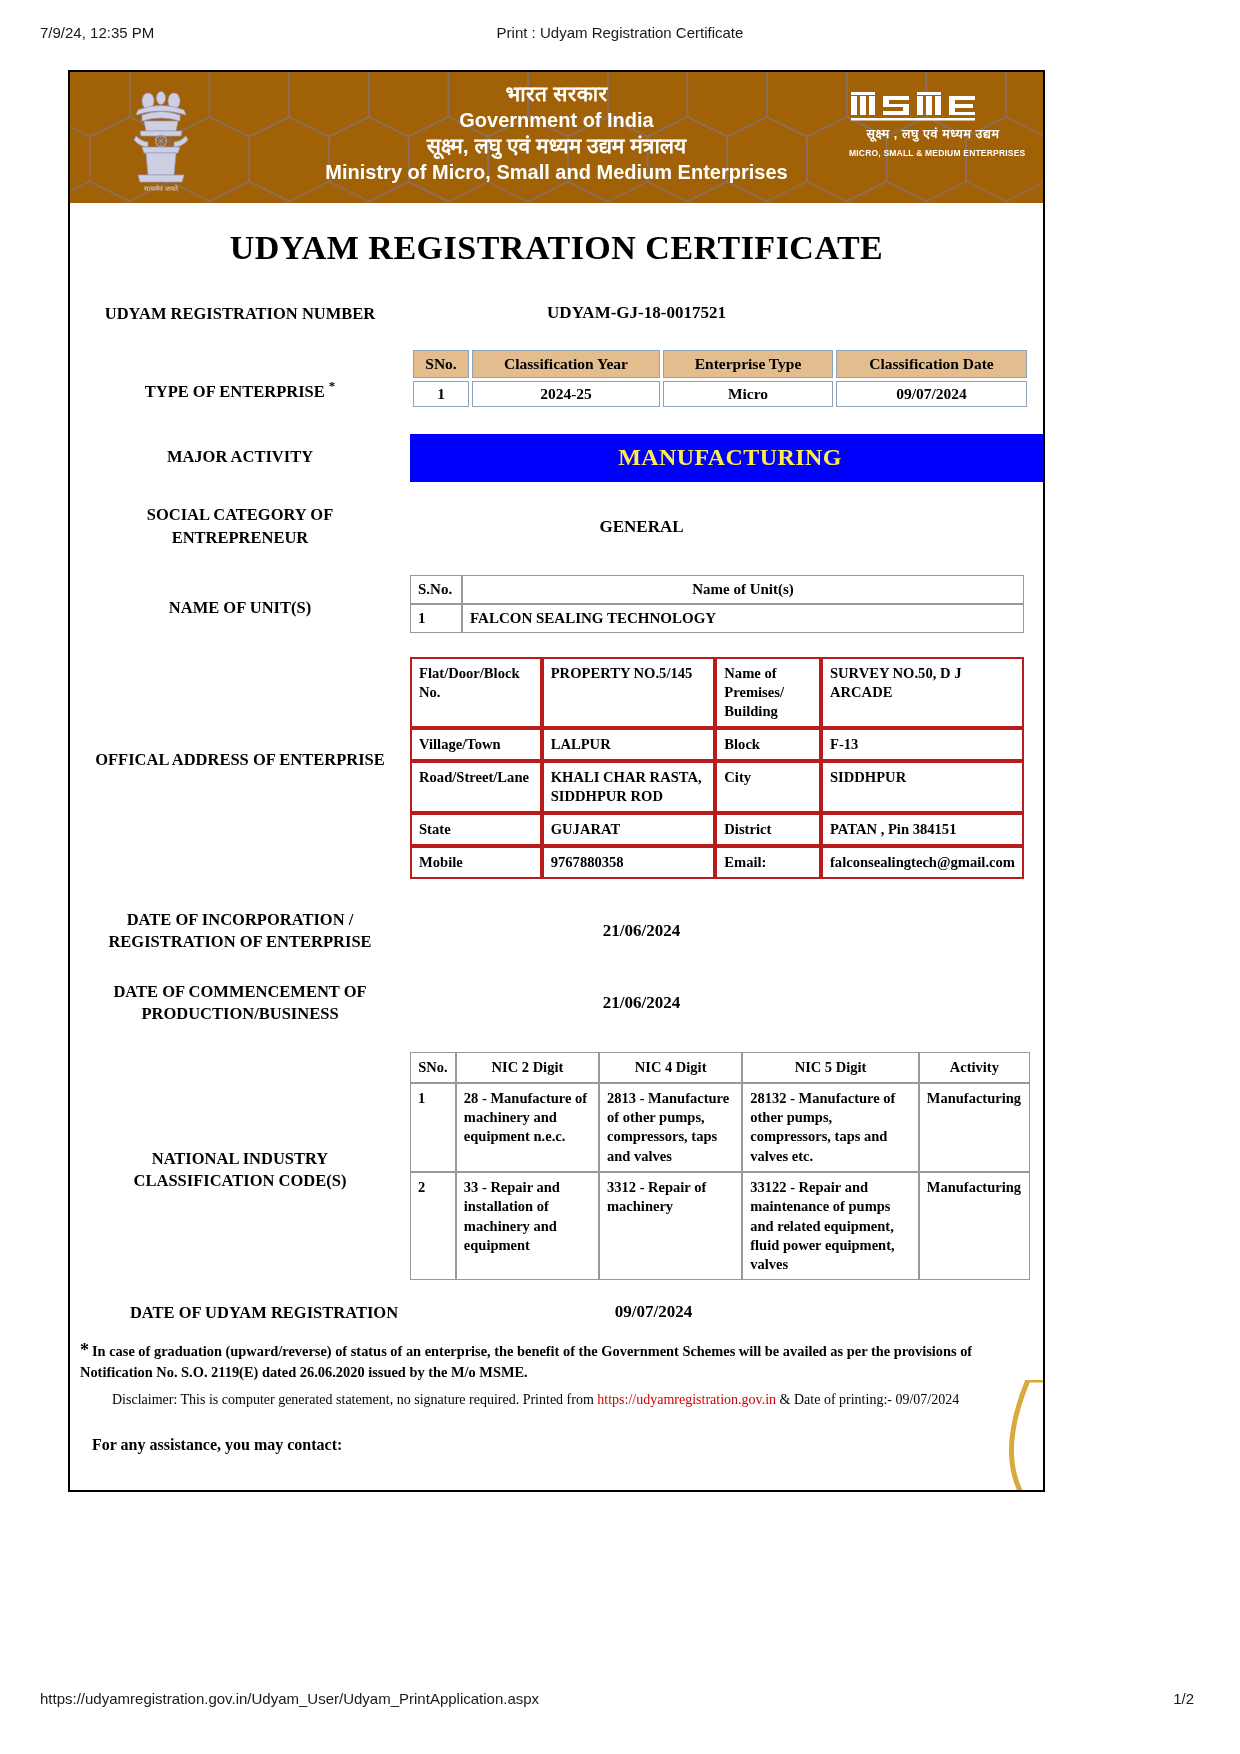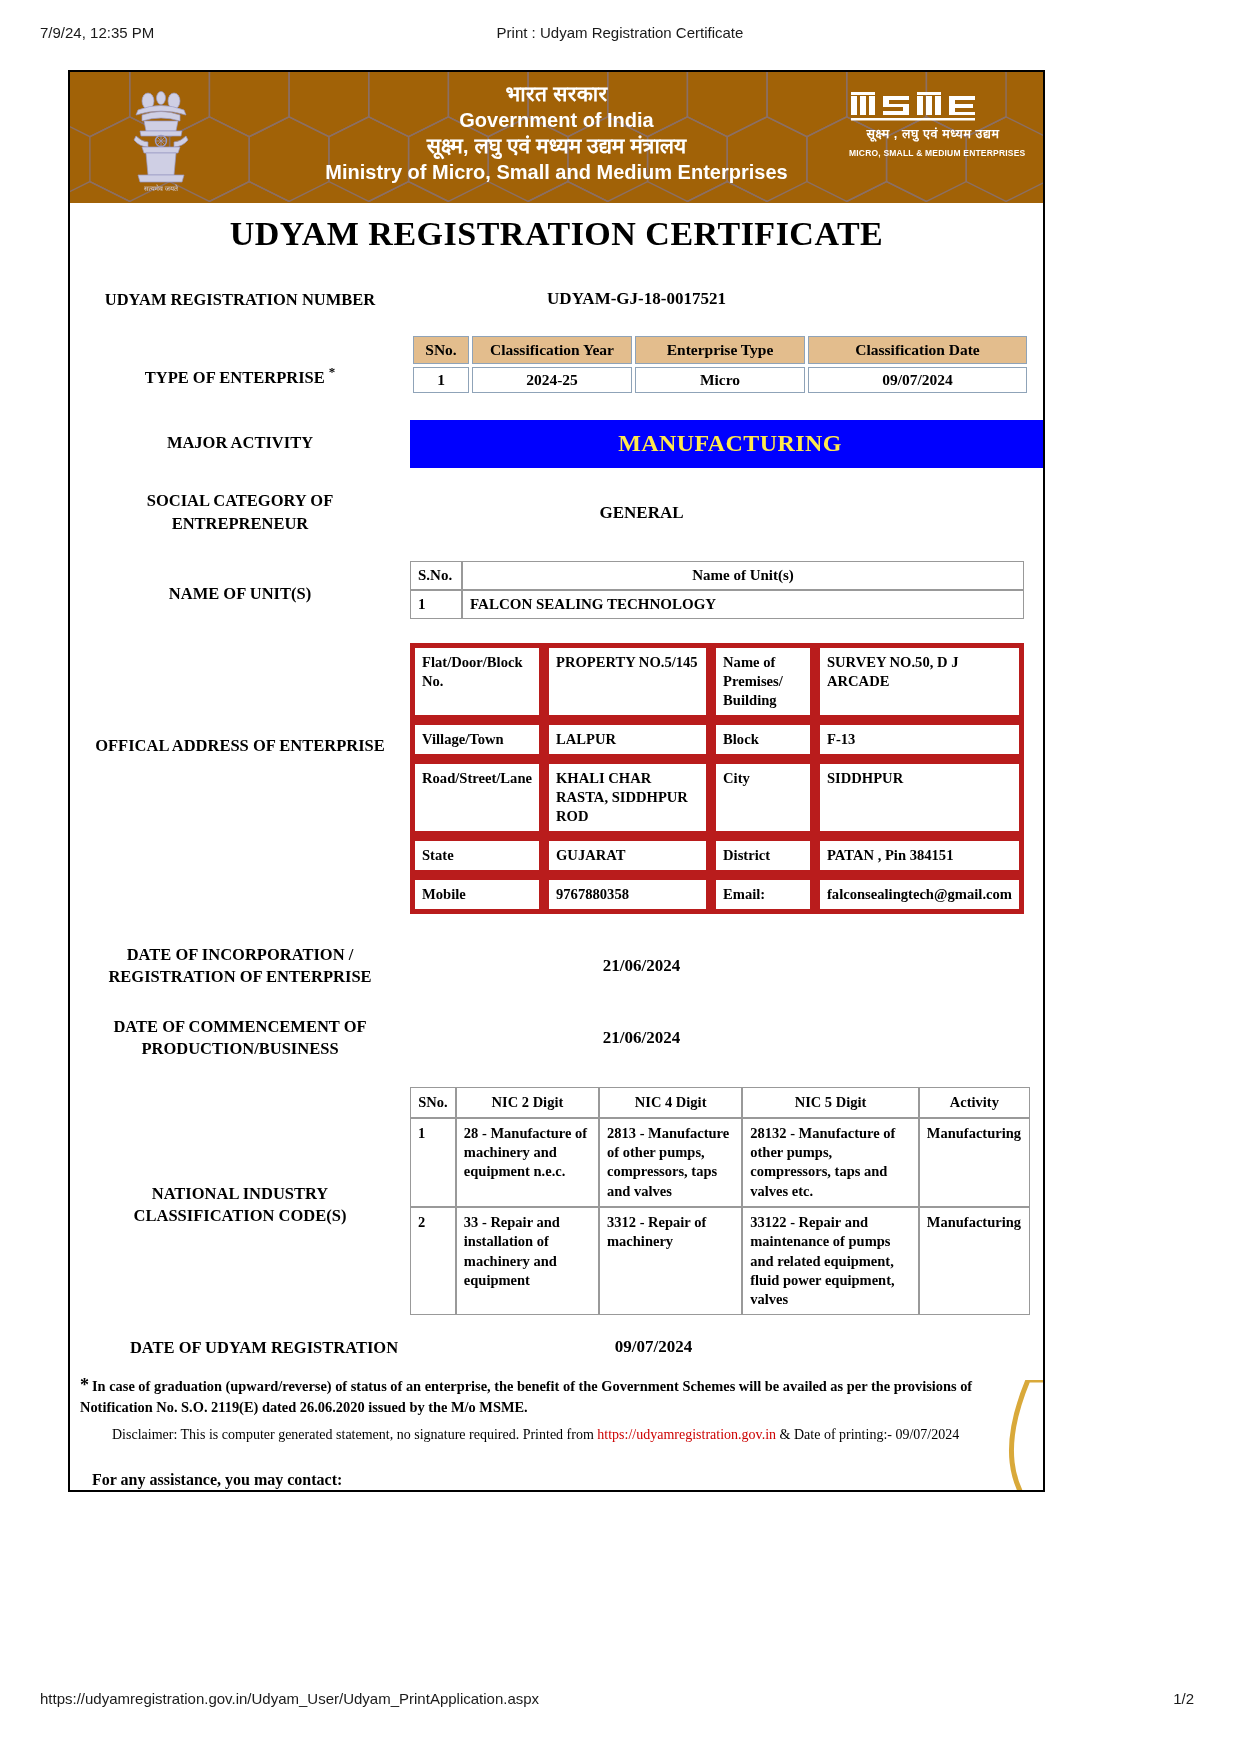--- a/index.html
+++ b/index.html
@@ -88,21 +88,21 @@
     font-size: 8.5px; font-weight: 700; letter-spacing: .2px;
     margin-top: 2px; white-space: nowrap;
   }
 
   
   .cert-title {
     text-align: center;
     font-size: 34px;
     font-weight: 700;
     letter-spacing: .5px;
-    margin-top: 12px;
+    margin-top: 26px;
   }
 
   
   .row {
     position: relative;
     display: flex;
     align-items: flex-start;
   }
   .lbl {
     width: 340px;
@@ -141,21 +141,21 @@
   }
   .tbl-class td {
     border: 1px solid #8fa3b8;
     font-size: 15.5px;
     font-weight: 700;
     padding: 3px 6px;
     text-align: center;
     background: #fff;
   }
   .tbl-class .c-sno  { width: 56px; }
-  .tbl-class .c-year { width: 160px; }
+  .tbl-class .c-year { width: 188px; }
   .tbl-class .c-type { width: 170px; }
 
   .banner-activity {
     width: 640px;
     background: #0000ff;
     color: #ffe94d;
     text-align: center;
     font-size: 24px;
     font-weight: 700;
     letter-spacing: .4px;
@@ -172,21 +172,21 @@
     font-weight: 700;
   }
   .tbl-units th { text-align: center; font-size: 15px; }
   .tbl-units .u-sno { width: 52px; text-align: left; }
 
   .tbl-addr {
     width: 614px;
     font-size: 14.6px;
   }
   .tbl-addr td {
-    border: 5px solid #b91c1c;
+    border: 2px solid #b91c1c;
     padding: 5px 7px;
     font-weight: 700;
     vertical-align: top;
     line-height: 1.3;
   }
   .tbl-addr .a1 { width: 132px; }
   .tbl-addr .a2 { width: 180px; }
   .tbl-addr .a3 { width: 108px; }
 
   .tbl-nic {

